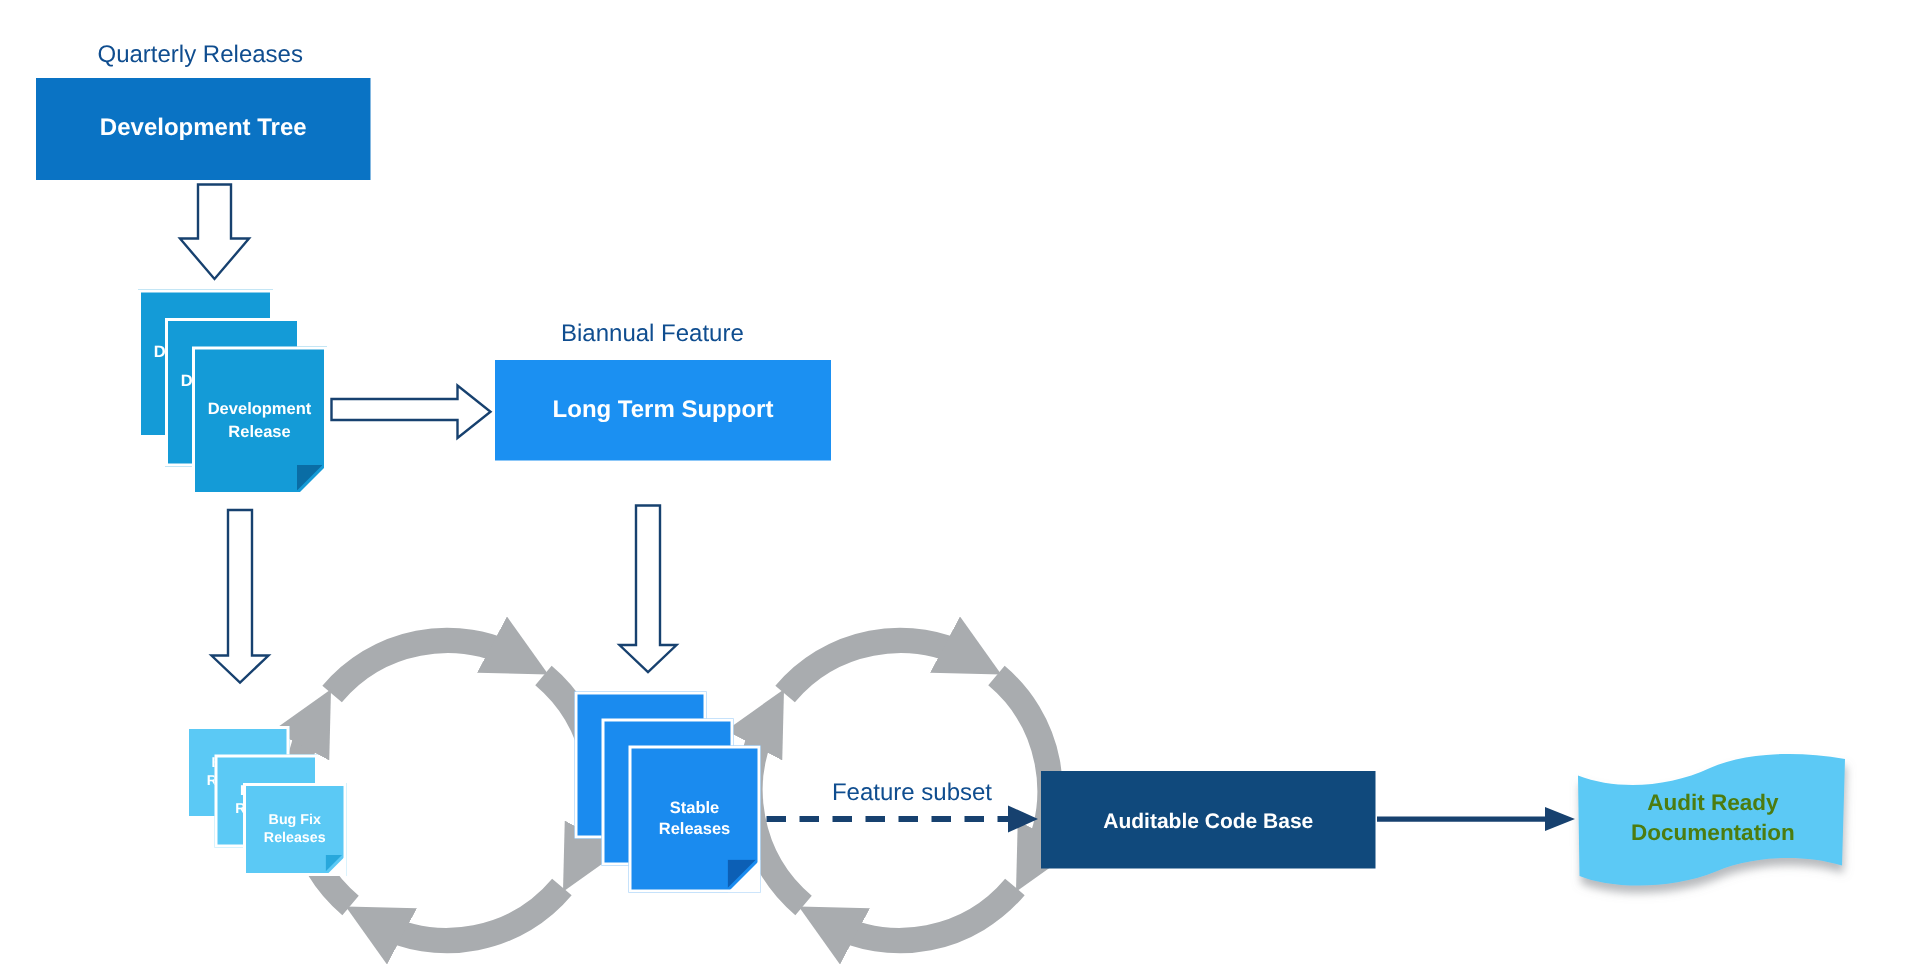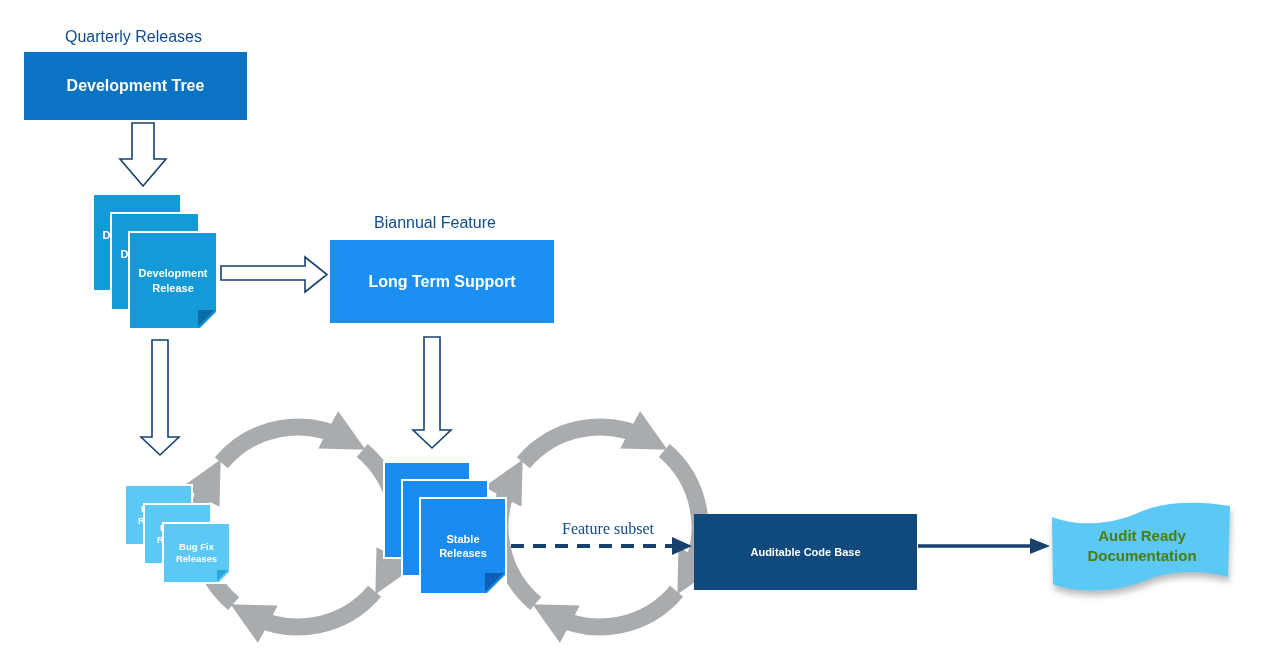--- a/index.html
+++ b/index.html
@@ -7,30 +7,30 @@
     position:relative;width:1277px;height:649px;background:#fff;overflow:hidden;
     font-family:"Liberation Sans","DejaVu Sans",sans-serif;
   }
   .stage svg.layer{position:absolute;left:0;top:0;}
 
   
   .flabel{
     position:absolute;color:var(--navy-text,#0F4D8F);font-size:16px;font-weight:400;
     white-space:nowrap;
   }
-  .flabel.center{text-align:center;font-family:Liberation Serif, serif;}
+  .flabel.center{text-align:center;}
 
   
   .box{
     position:absolute;display:flex;align-items:center;justify-content:center;
     color:#fff;font-weight:700;font-size:16px;text-align:center;
   }
   .box.dev-tree{left:24px;top:52px;width:223px;height:68px;background:var(--dev-tree-box,#0A73C4);}
-  .box.lts{left:330px;top:240px;width:224px;height:83px;background:var(--lts-box,#1B90F2);}
-  .box.acb{left:694px;top:514px;width:223px;height:76px;background:var(--auditable-box,#10497C);font-size:11px;}
+  .box.lts{left:330px;top:240px;width:224px;height:67px;background:var(--lts-box,#1B90F2);}
+  .box.acb{left:694px;top:514px;width:223px;height:65px;background:var(--auditable-box,#10497C);font-size:14px;}
 
   
   .card{
     position:absolute;box-sizing:border-box;border:2px solid #fff;
     display:flex;align-items:center;justify-content:center;text-align:center;
     color:#fff;font-weight:700;line-height:1.3;
   }
   .dev-stack .card{width:90px;height:99px;background:var(--dev-card,#149BD7);font-size:11px;padding:0 6px;}
   .dev-stack .c1{left:92px;top:193px;}
   .dev-stack .c2{left:110px;top:212px;}

